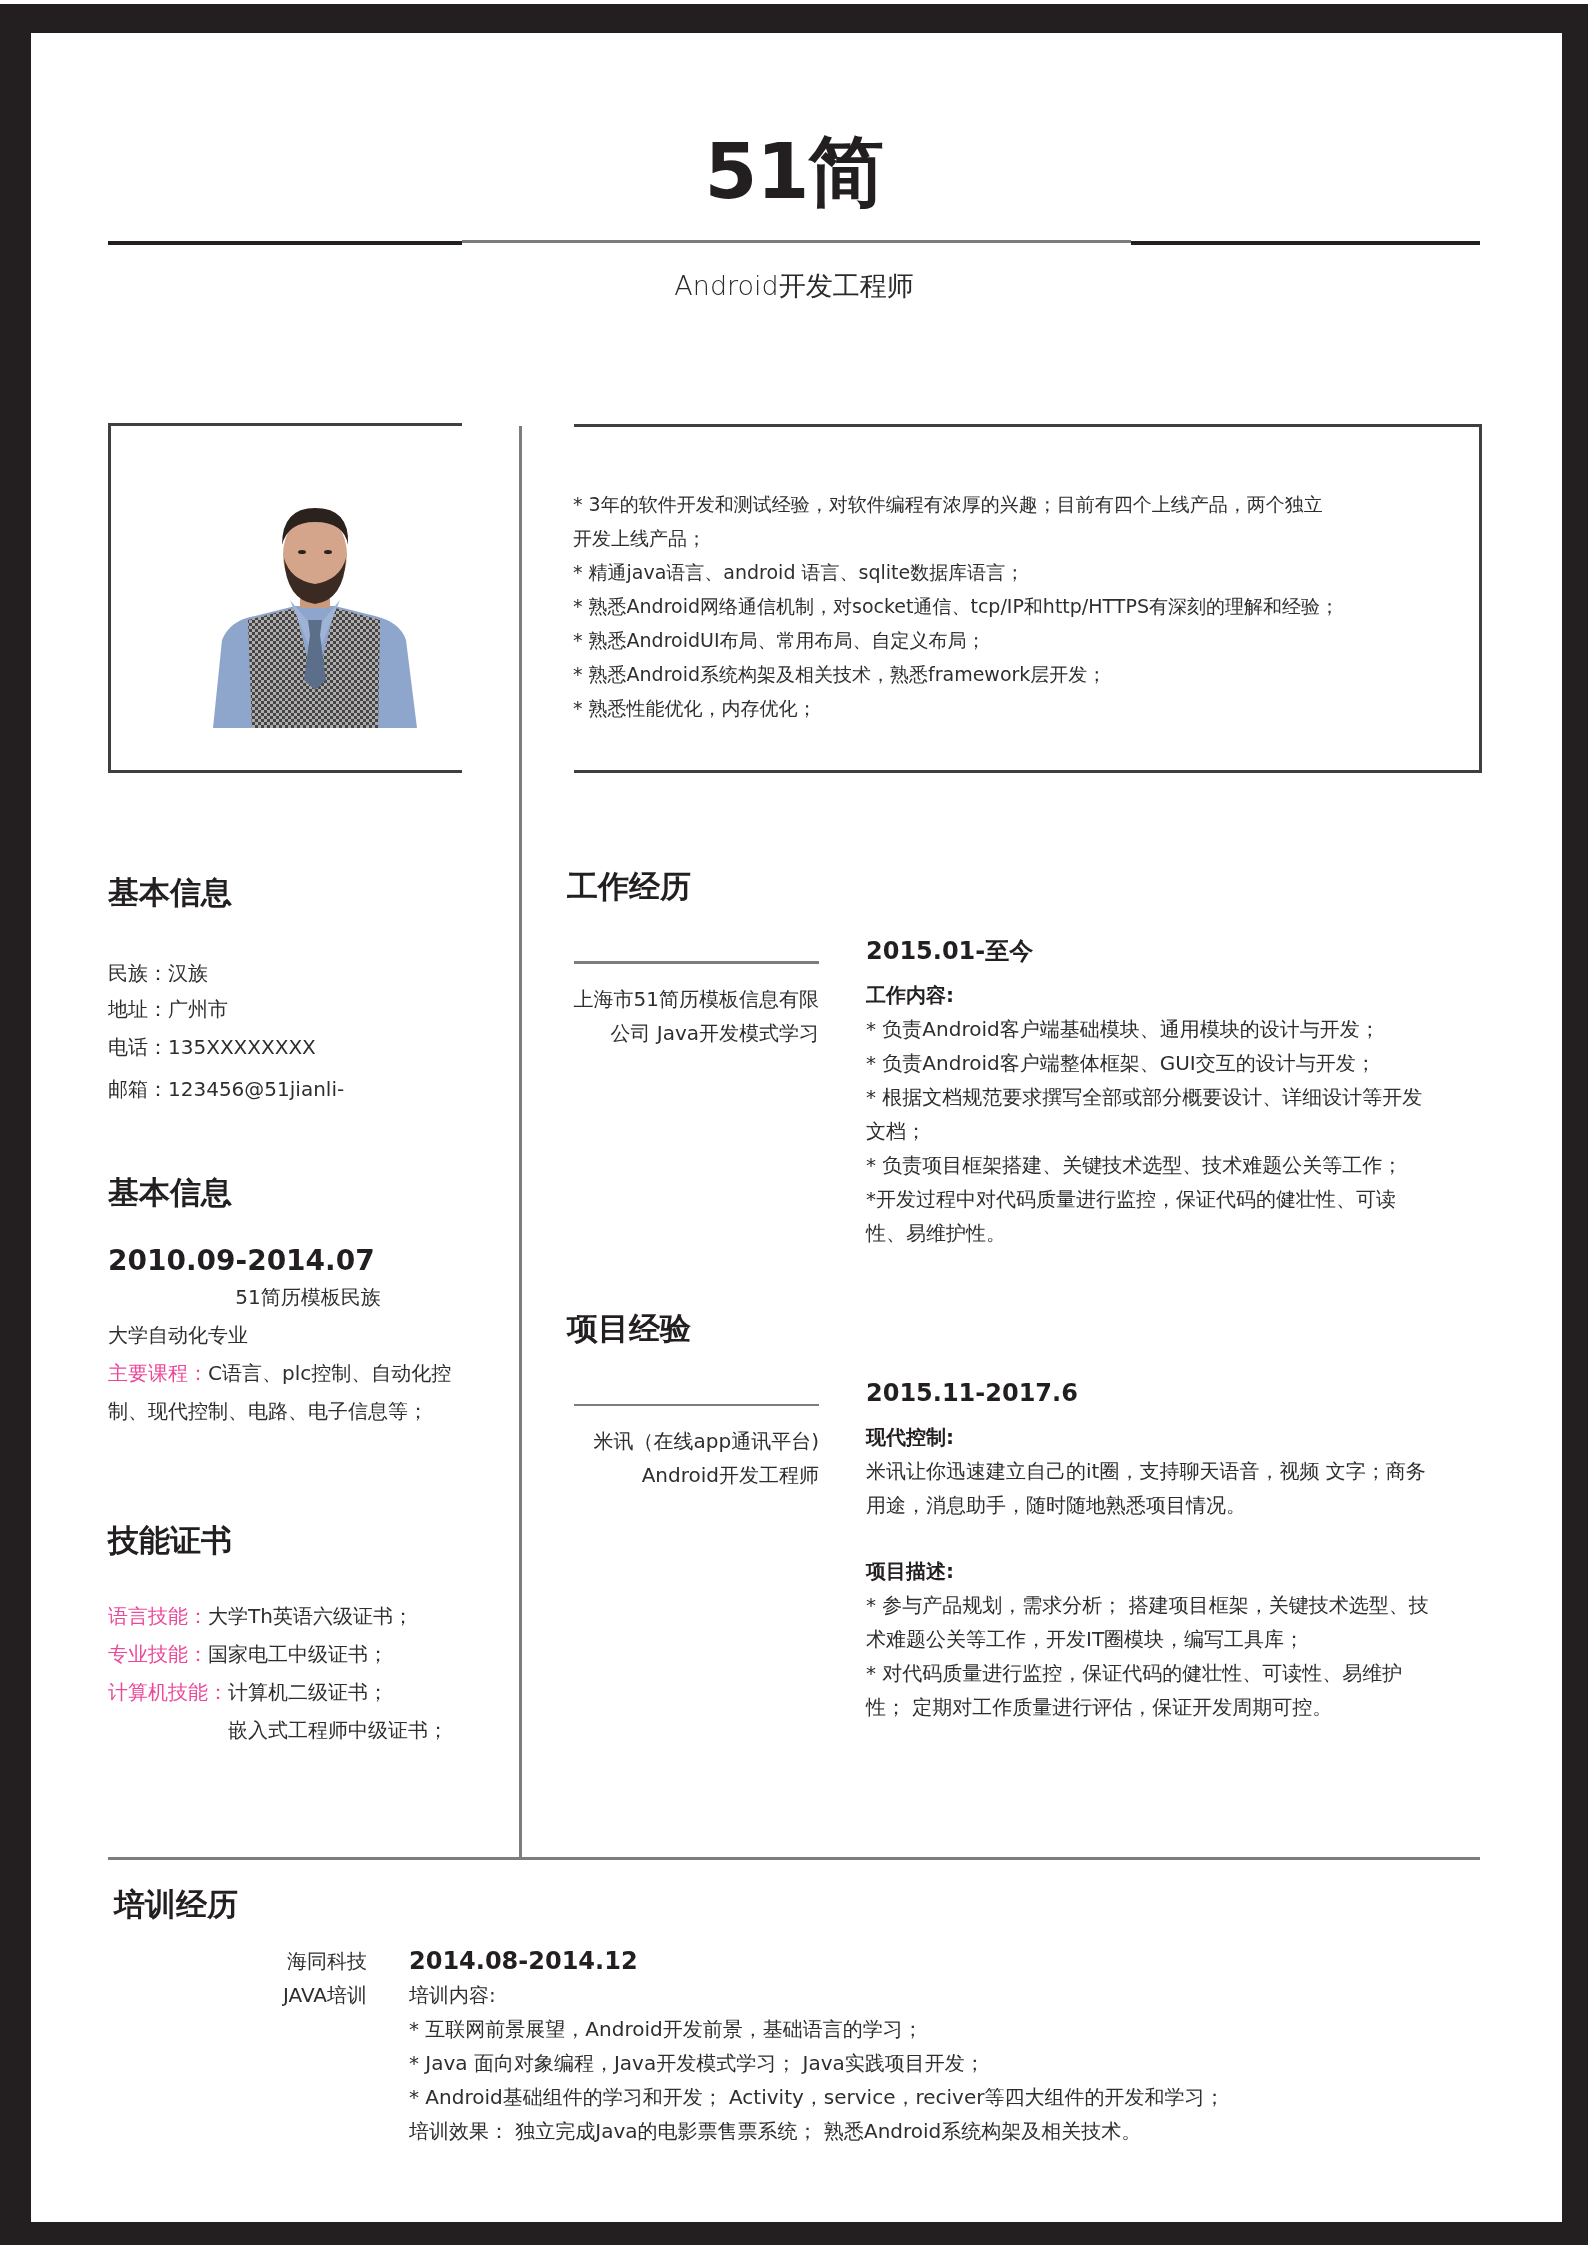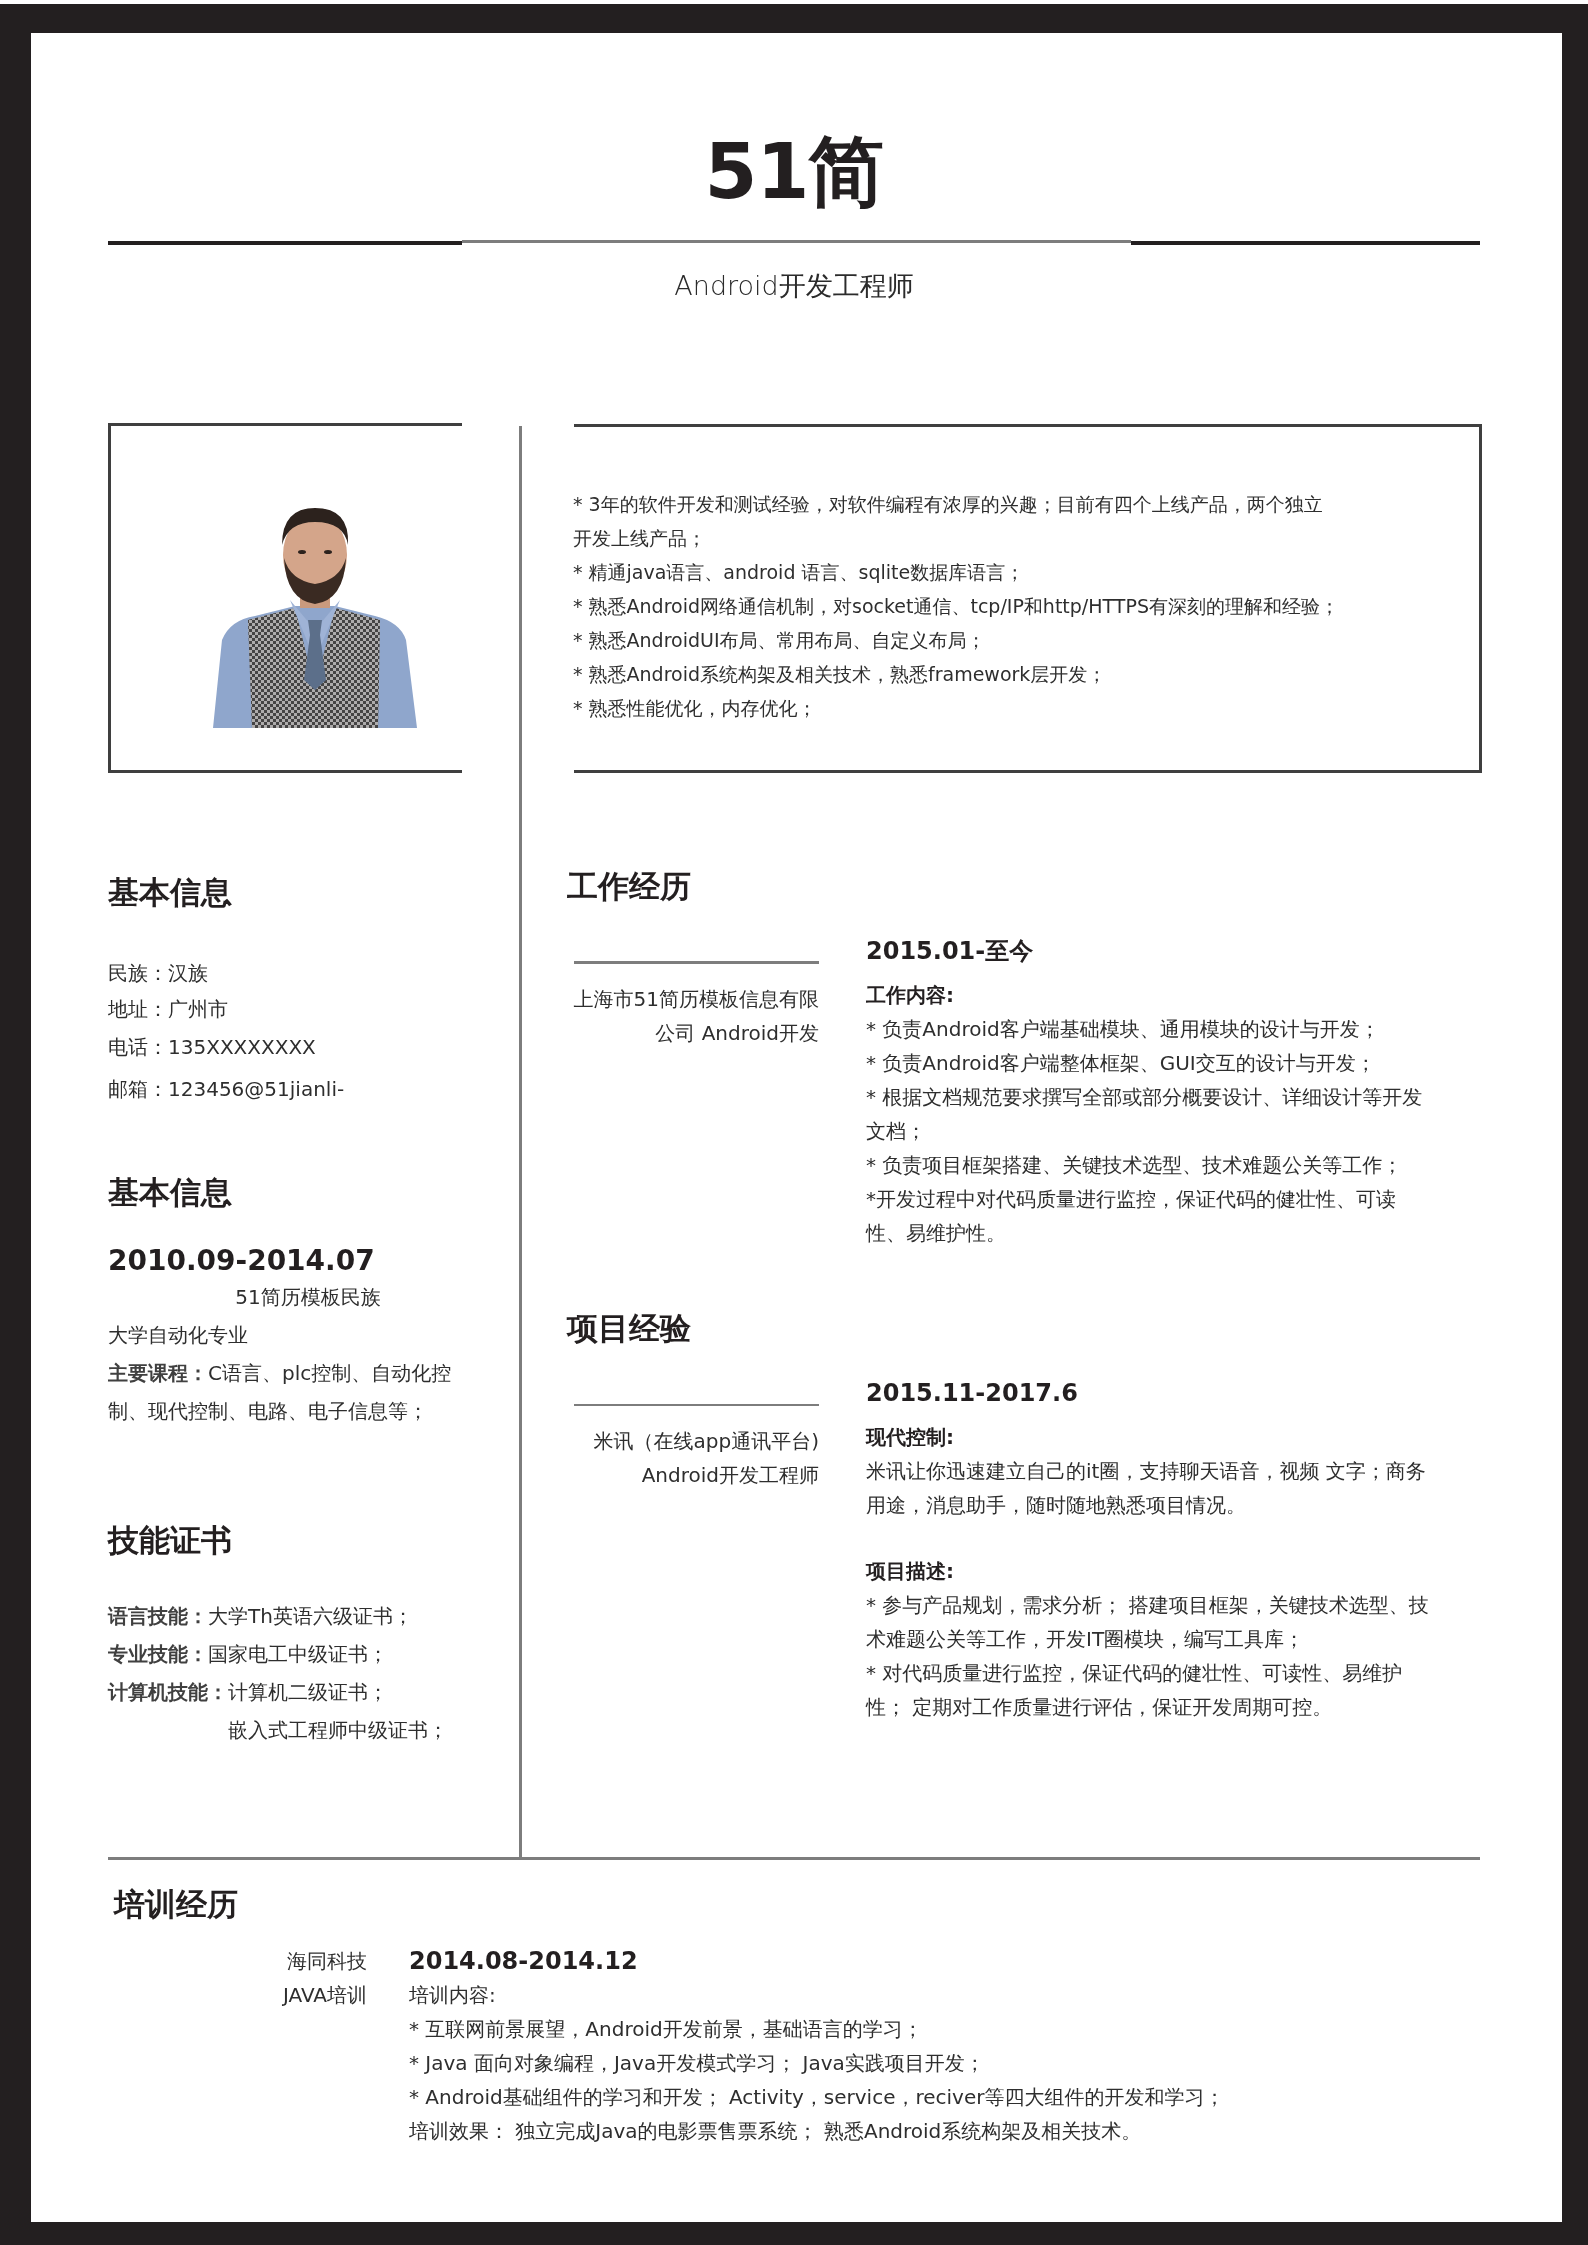--- a/index.html
+++ b/index.html
@@ -19,21 +19,21 @@
     .title { left: 0; width: 1588px; top: 122px; text-align: center; font-size: 76px; font-weight: bold; line-height: 100px; letter-spacing: -1px; }
     .subtitle { left: 0; width: 1588px; top: 268px; text-align: center; font-size: 27px; font-weight: 300; color: #2b2b2b; line-height: 36px; }
 
     .photo { left: 210px; top: 500px; width: 210px; height: 228px; }
 
     .summary { left: 573px; top: 487px; width: 880px; font-size: 19px; line-height: 34px; color: #2e2e2e; }
     .summary div { white-space: nowrap; }
 
     .h-section { font-size: 31px; font-weight: bold; line-height: 40px; color: #231f20; }
     .body-text { font-size: 20px; line-height: 38px; color: #2e2e2e; }
-    .body-text .k { font-weight: bold; color: #404040; }
+    .body-text .k { font-weight: normal; color: #ec4899; }
     .date-bold { font-size: 24px; font-weight: bold; color: #231f20; line-height: 34px; }
     .sub-bold { font-size: 20px; font-weight: bold; color: #231f20; line-height: 34px; }
 
     .right-col { font-size: 20px; line-height: 34px; color: #2e2e2e; }
     .org { text-align: right; font-size: 20px; line-height: 34px; color: #2e2e2e; }
 
     .photo svg { display: block; }
   </style>
 </head>
 <body>
@@ -122,21 +122,21 @@
   <div><span class="k">语言技能：</span><span>大学Th英语六级证书；</span></div>
   <div><span class="k">专业技能：</span><span>国家电工中级证书；</span></div>
   <div><span class="k">计算机技能：</span><span>计算机二级证书；</span></div>
   <div style="padding-left:120px;">嵌入式工程师中级证书；</div>
 </div>
 
 <div class="abs h-section" style="left:567px; top:866px;">工作经历</div>
 <div class="abs line-grey" style="left:574px; top:961px; width:245px; height:3px;"></div>
 <div class="abs org" style="left:540px; top:982px; width:279px;">
   <div>上海市51简历模板信息有限</div>
-  <div>公司 Android开发</div>
+  <div>公司 Java开发模式学习</div>
 </div>
 <div class="abs right-col" style="left:866px; top:934px; width:600px;">
   <div class="date-bold">2015.01-至今</div>
   <div class="sub-bold" style="margin-top:10px;">工作内容:</div>
   <div>* 负责Android客户端基础模块、通用模块的设计与开发；</div>
   <div>* 负责Android客户端整体框架、GUI交互的设计与开发；</div>
   <div>*   根据文档规范要求撰写全部或部分概要设计、详细设计等开发</div>
   <div>文档；</div>
   <div>* 负责项目框架搭建、关键技术选型、技术难题公关等工作；</div>
   <div>*开发过程中对代码质量进行监控，保证代码的健壮性、可读</div>

